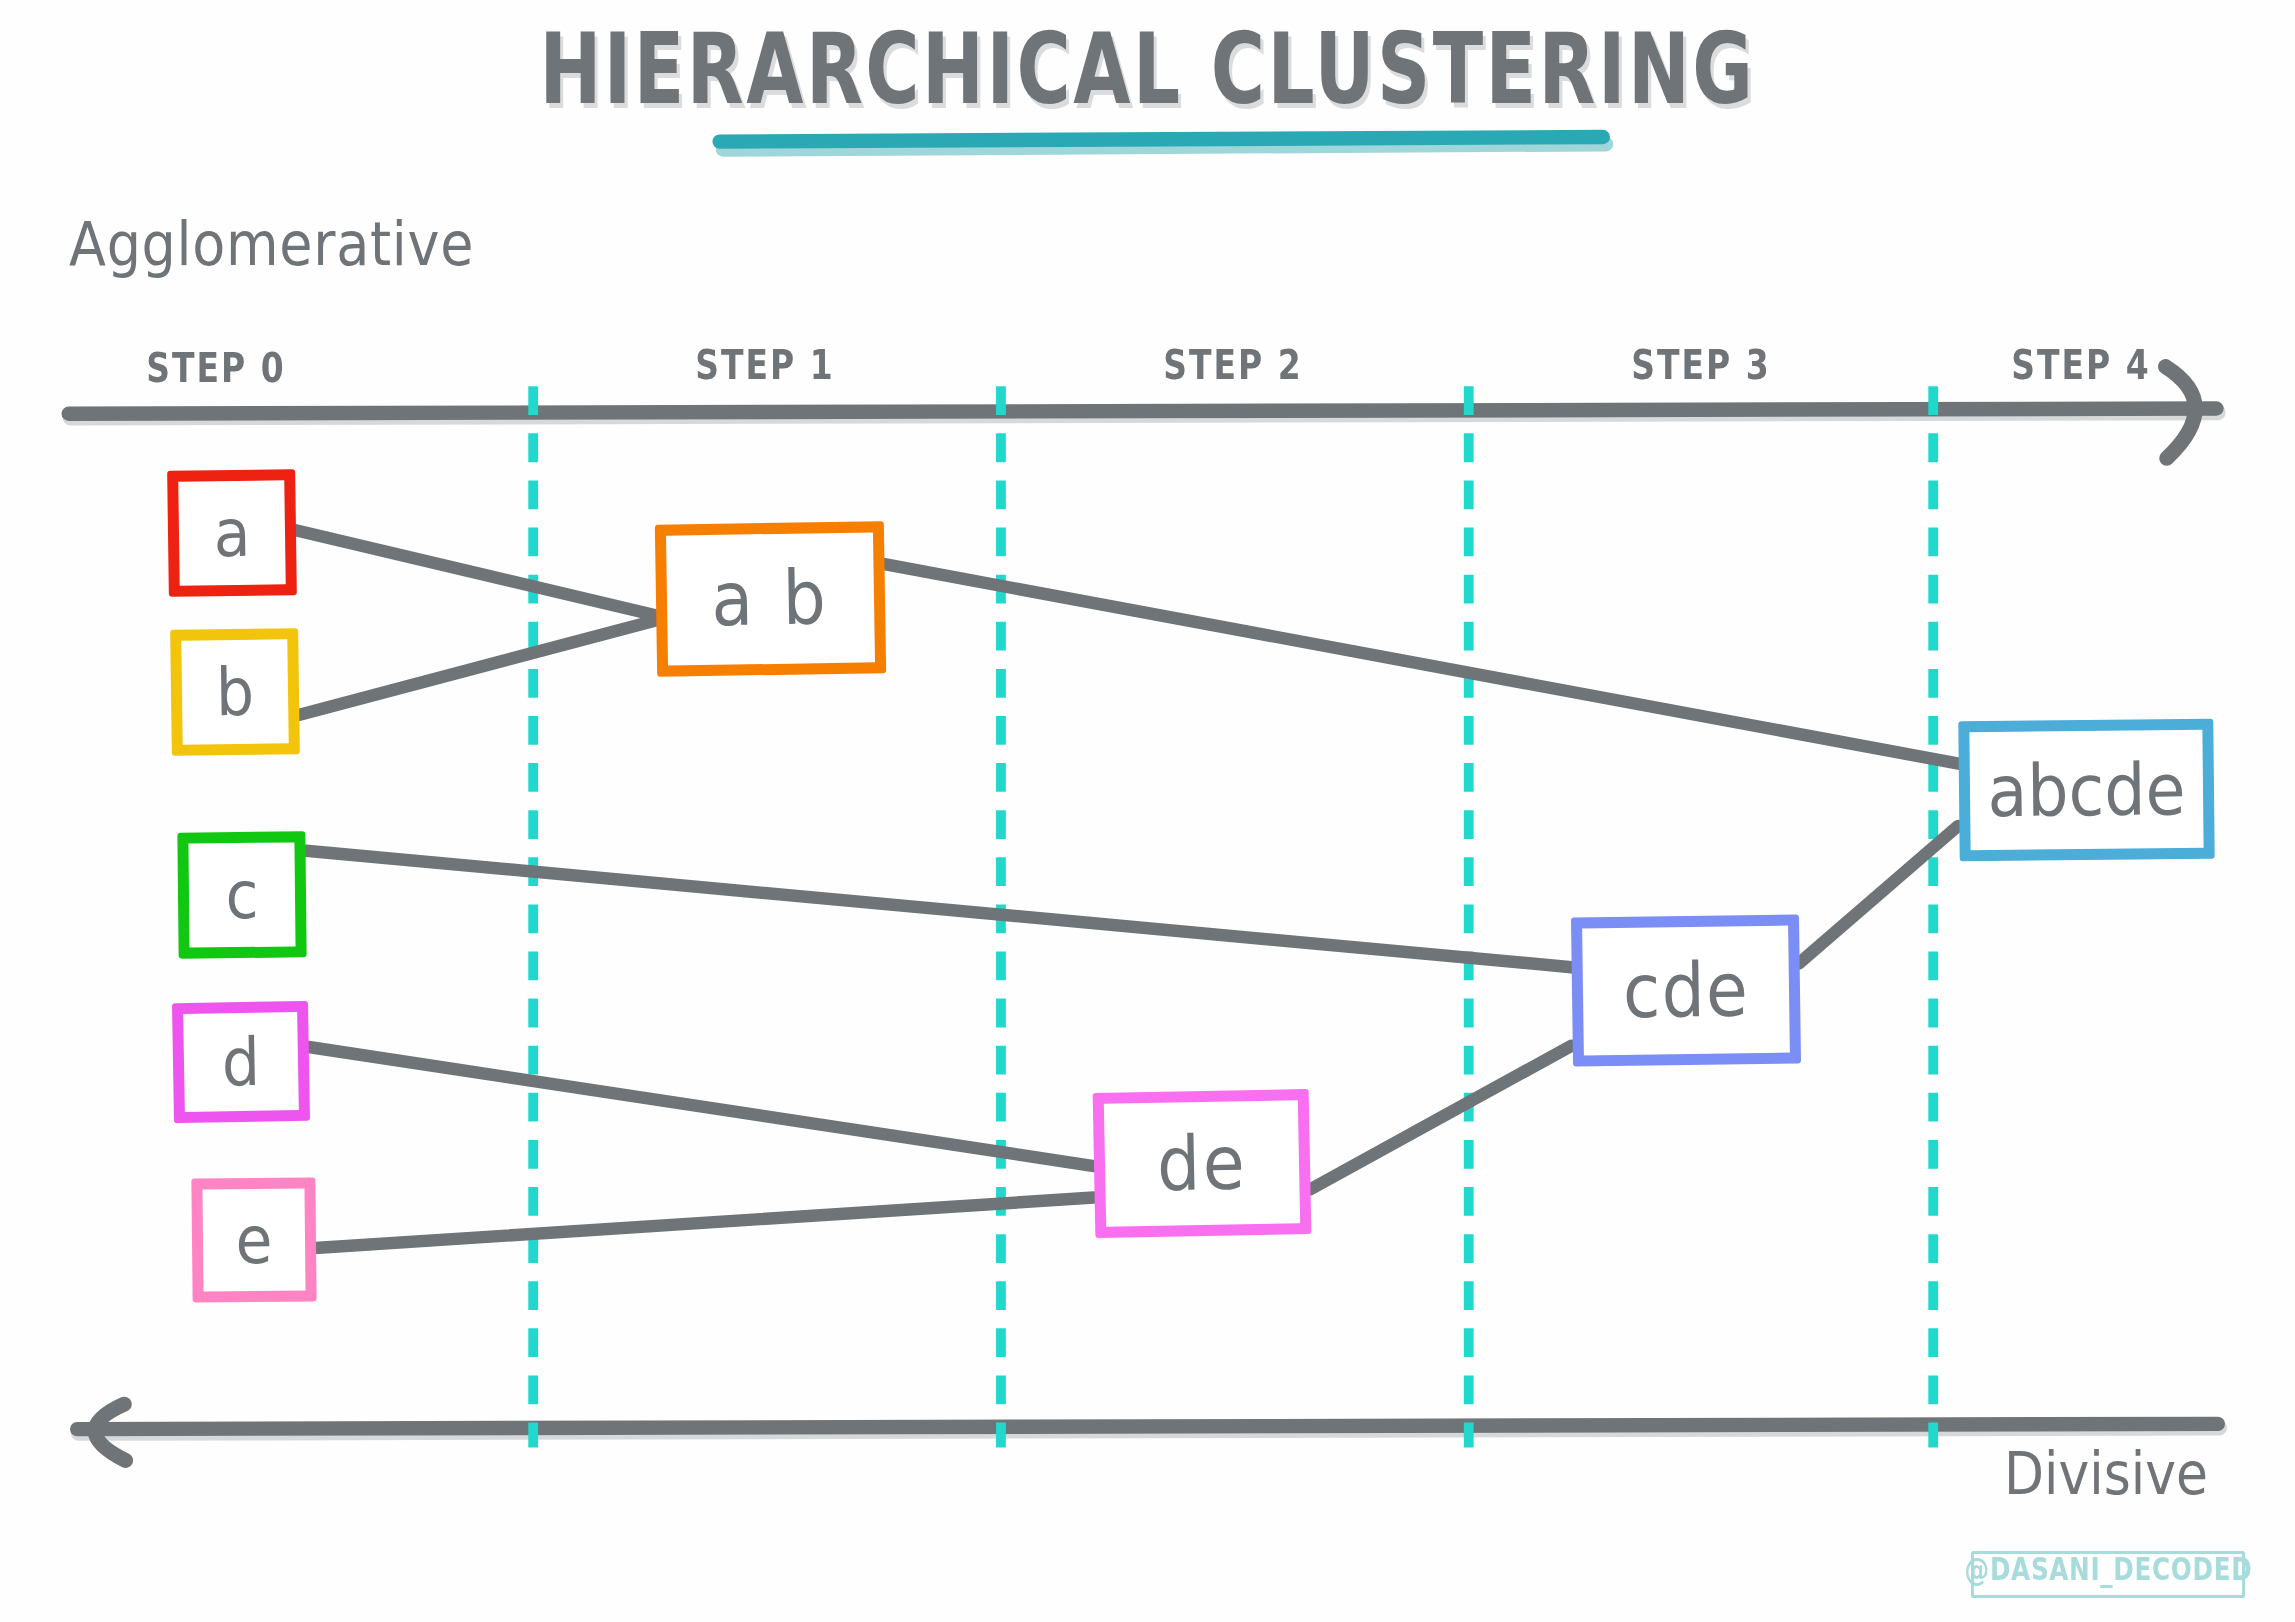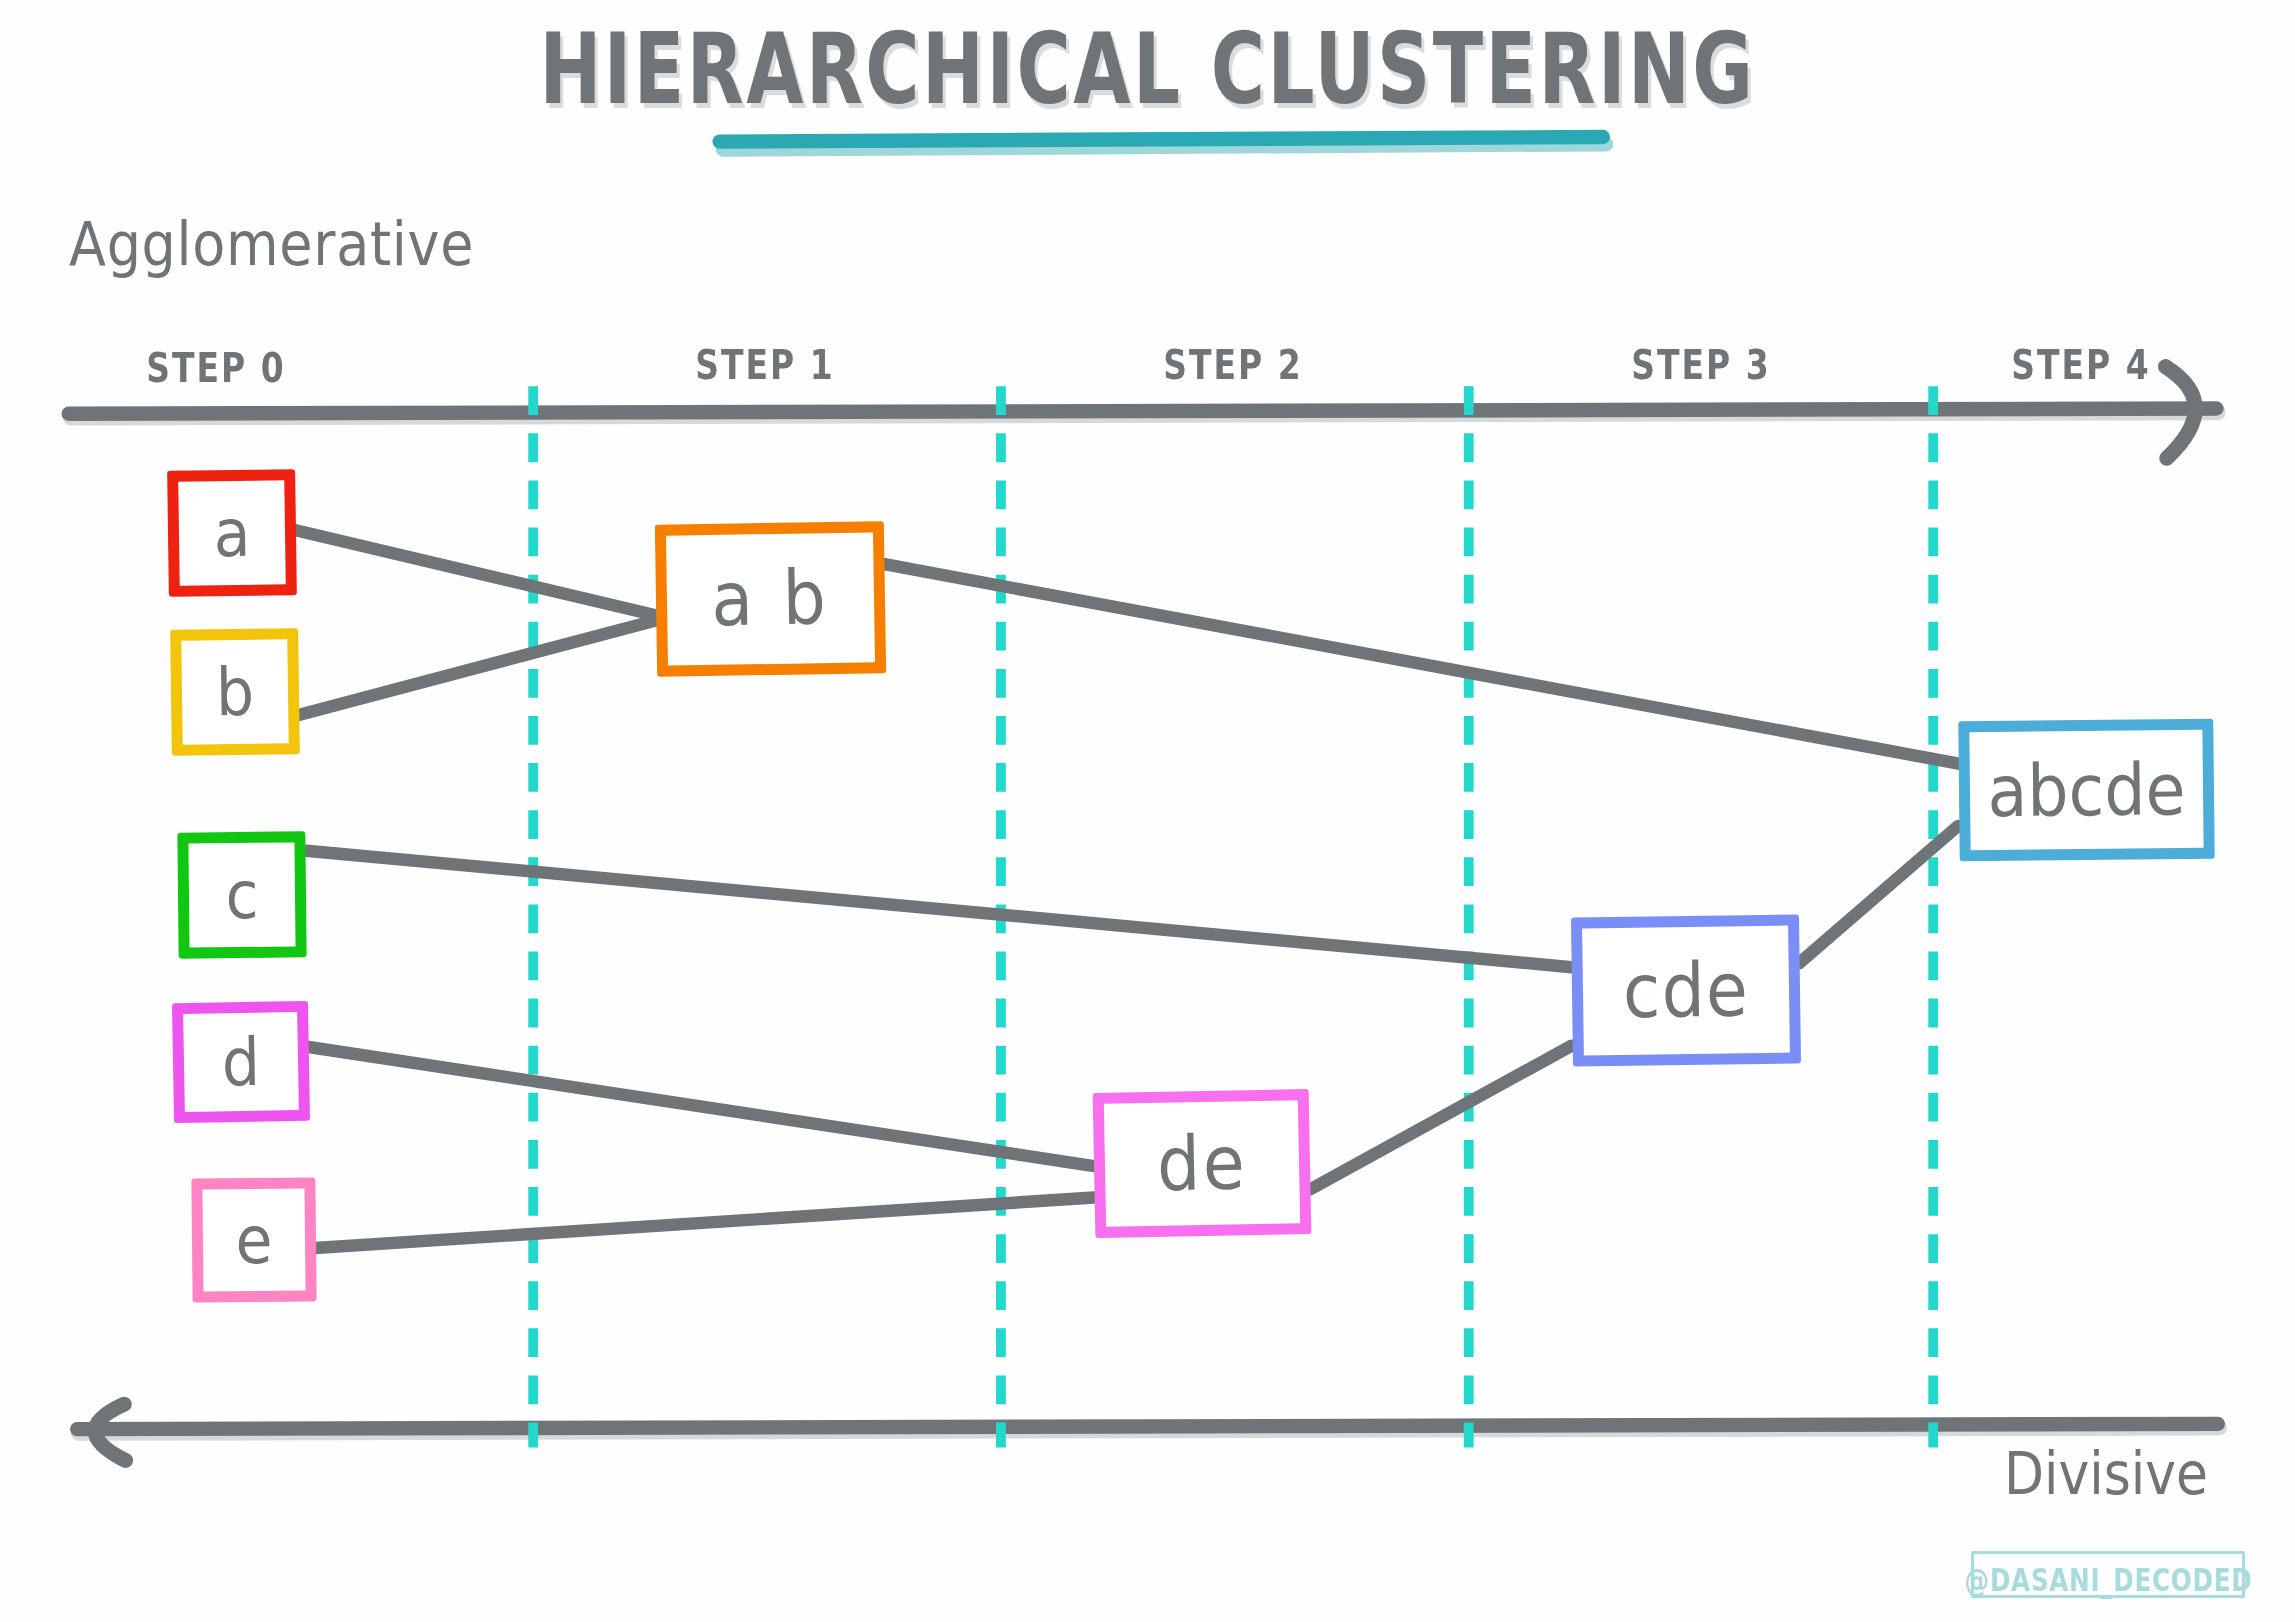--- a/index.html
+++ b/index.html
@@ -56,21 +56,21 @@
     font-family:"DejaVu Sans", sans-serif;
     color:#6f7478;font-weight:400;line-height:1;
     transform:scaleY(1.1);
   }
 
   
   .watermark{
     position:absolute;left:1971px;top:1551px;
     width:274px;height:47px;box-sizing:border-box;
     border:3.3px solid #a8dcdc;border-radius:2.6px;
-    display:flex;align-items:flex-end;justify-content:center;
+    display:flex;align-items:flex-start;justify-content:center;
   }
   .watermark span{
     font-family:"DejaVu Sans", sans-serif;
     font-size:26px;font-weight:700;letter-spacing:0.7px;
     color:#a8dcdc;transform:scaleY(1.22) scaleX(.95);white-space:nowrap;
   }
 </style>
 </head>
 <body>
 

